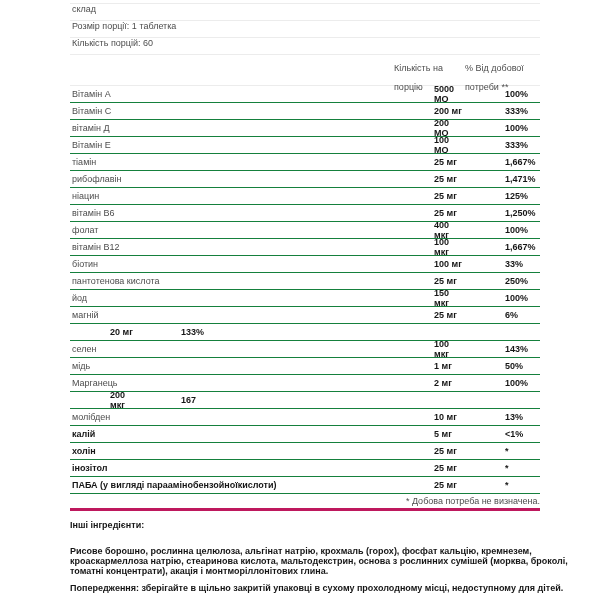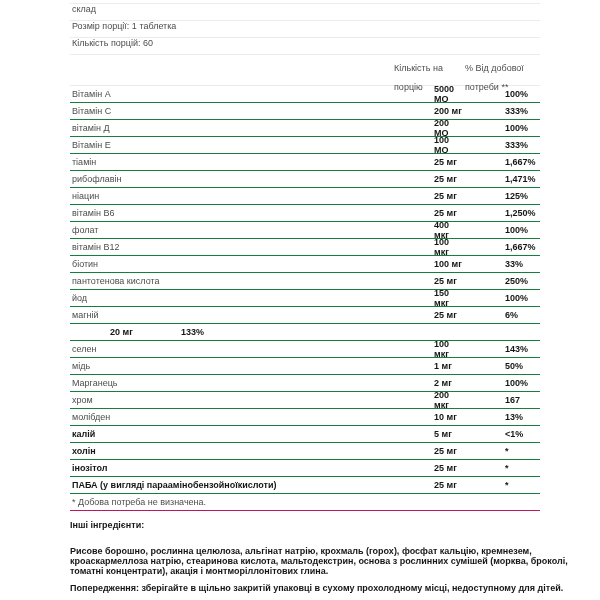--- a/index.html
+++ b/index.html
@@ -37,23 +37,24 @@
     border-bottom: 1px solid #15803d;
   }
   .row .c-name   { color: #4d4d4d; }
   .row .c-name.b { font-weight: bold; color: #161616; }
   .row .c-amount, .row .c-dv { font-weight: bold; color: #161616; padding-left: 40px; }
 
   .footnote-row {
     height: 17px;
     display: flex;
     align-items: center;
-    border-bottom: 1px solid #be185d;
+    border-bottom: 3px solid #be185d;
     padding-left: 2px;
     color: #4d4d4d;
+    justify-content: flex-end;
   }
 
   .other {
     margin: 9px 0 0 70px;
     width: 524px;
     color: #161616;
   }
   .other-heading { font-weight: bold; margin-bottom: 16px; }
   .other-body    { font-weight: bold; line-height: 10px; margin-bottom: 7px; }
   .warning-text  { font-weight: bold; line-height: 10px; }
@@ -163,21 +164,20 @@
         <div class="c-name">мідь</div>
         <div class="c-amount">1 мг</div>
         <div class="c-dv">50%</div>
       </div>
       <div class="row">
         <div class="c-name">Марганець</div>
         <div class="c-amount">2 мг</div>
         <div class="c-dv">100%</div>
       </div>
       <div class="row">
-        <div class="c-name">хром</div>
         <div class="c-amount">200 мкг</div>
         <div class="c-dv">167</div>
       </div>
       <div class="row">
         <div class="c-name">молібден</div>
         <div class="c-amount">10 мг</div>
         <div class="c-dv">13%</div>
       </div>
       <div class="row">
         <div class="c-name b">калій</div>

